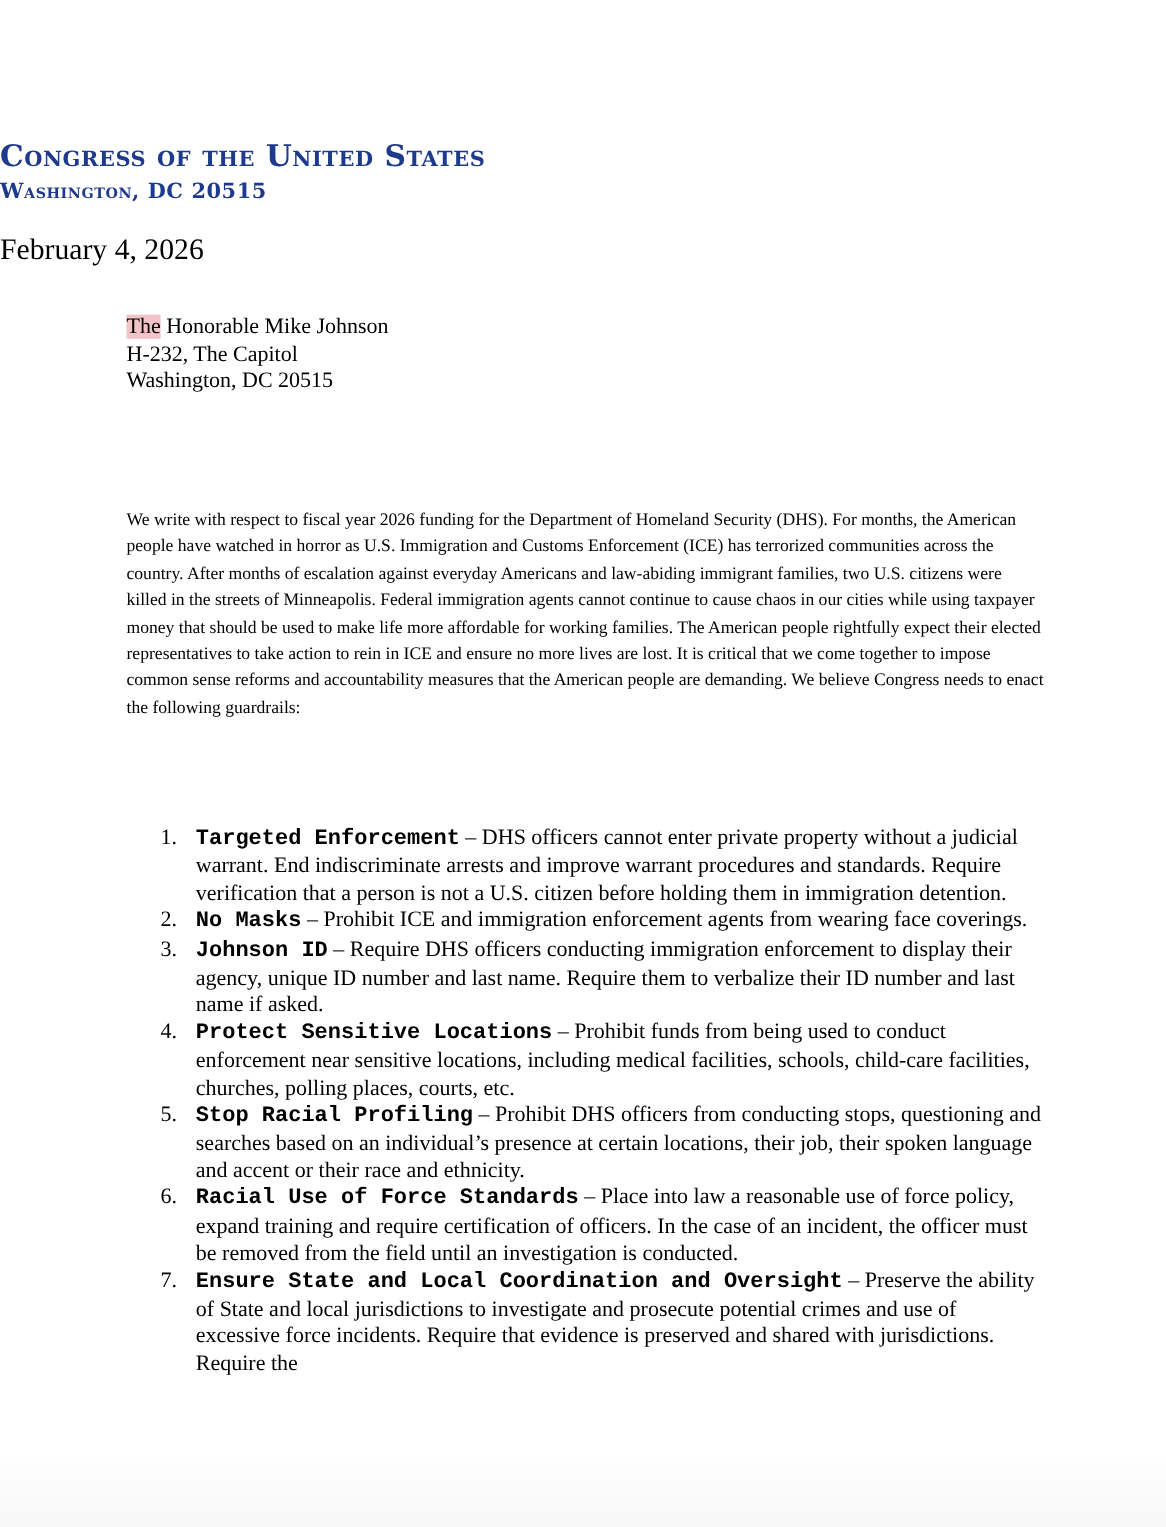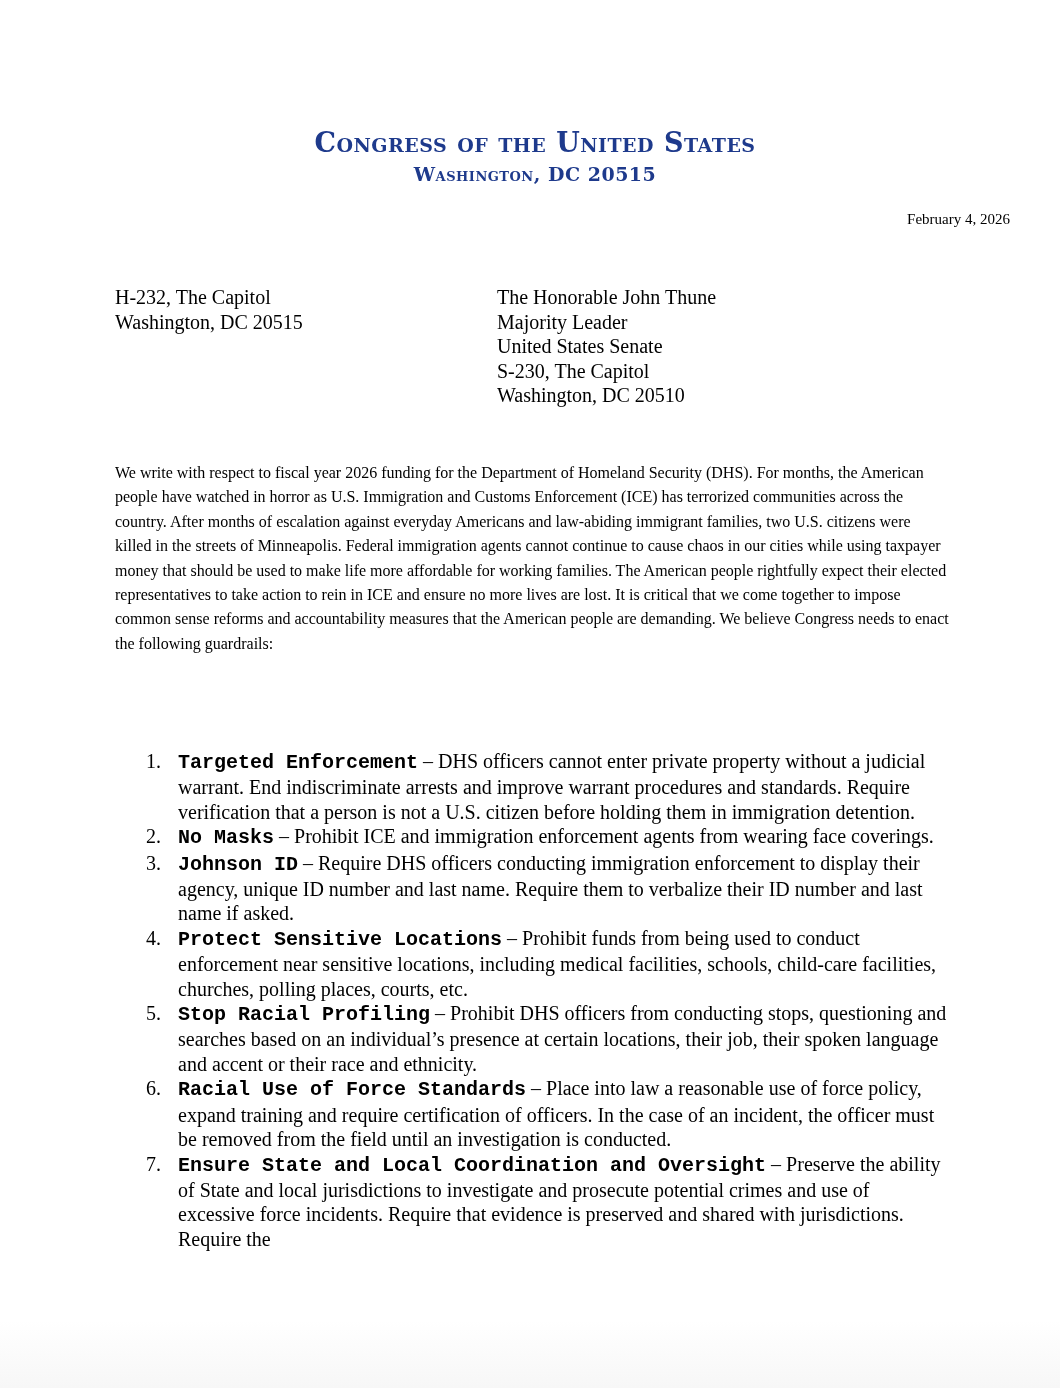--- a/index.html
+++ b/index.html
@@ -19,47 +19,45 @@
       position: absolute;
       left: 0; top: 0;
       width: 1060px;
       height: 1388px;
       background: linear-gradient(to bottom, #ffffff 0px, #ffffff 1320px, #f7f7f7 1388px);
     }
     .letterhead {
       position: absolute;
       left: 0;
       width: 1012px;
-      text-align: center;
       color: #1e3a8c;
       font-family: "DejaVu Serif", "Liberation Serif", serif;
       font-weight: bold;
-      margin-left: 29px;
     }
     .lh-title {
       top: 127px;
       font-size: 27px;
       letter-spacing: 0.5px;
       font-variant: small-caps;
       padding-left: 0px;
     }
     .lh-sub {
       top: 163px;
       font-size: 19px;
       letter-spacing: 0.5px;
       font-variant: small-caps;
       padding-left: 0px;
     }
     .date {
       position: absolute;
       top: 211px;
       left: 0;
       width: 1010px;
-      text-align: right;
-      font-size: 15px;
+      text-align: left;
+      font-size: 27px;
     }
     .address {
       position: absolute;
       top: 285px;
       font-size: 20px;
       line-height: 24.5px;
     }
     .address.left { left: 115px; }
     .address.right { left: 497px; }
     .hl {
@@ -109,31 +107,25 @@
 <body>
 
 <div class="page">
 
   <div class="letterhead lh-title" style="color: rgb(30, 58, 140);">Congress of the United States</div>
   <div class="letterhead lh-sub" style="color: rgb(30, 58, 140);">Washington, DC 20515</div>
 
   <div class="date">February 4, 2026</div>
 
   <div class="address left">
+    <div><span class="hl" style="background: rgb(242, 196, 200);">The</span><span> Honorable Mike Johnson</span></div>
     <div>H-232, The Capitol</div>
     <div>Washington, DC 20515</div>
   </div>
 
-  <div class="address right">
-    <div><span>The</span><span> Honorable John Thune</span></div>
-    <div>Majority Leader</div>
-    <div>United States Senate</div>
-    <div>S-230, The Capitol</div>
-    <div>Washington, DC 20510</div>
-  </div>
 
 
   <div class="body-para">We write with respect to fiscal year 2026 funding for the Department of Homeland Security (DHS). For months, the American people have watched in horror as U.S. Immigration and Customs Enforcement (ICE) has terrorized communities across the country. After months of escalation against everyday Americans and law-abiding immigrant families, two U.S. citizens were killed in the streets of Minneapolis. Federal immigration agents cannot continue to cause chaos in our cities while using taxpayer money that should be used to make life more affordable for working families. The American people rightfully expect their elected representatives to take action to rein in ICE and ensure no more lives are lost. It is critical that we come together to impose common sense reforms and accountability measures that the American people are demanding. We believe Congress needs to enact the following guardrails:</div>
 
   <ol class="guardrails">
     <li>
       <span class="num">1.</span><span class="ttl">Targeted Enforcement</span><span> – DHS officers cannot enter private property without a judicial warrant. End indiscriminate arrests and improve warrant procedures and standards. Require verification that a person is not a U.S. citizen before holding them in immigration detention.</span>
     </li>
     <li>
       <span class="num">2.</span><span class="ttl">No Masks</span><span> – Prohibit ICE and immigration enforcement agents from wearing face coverings.</span>

